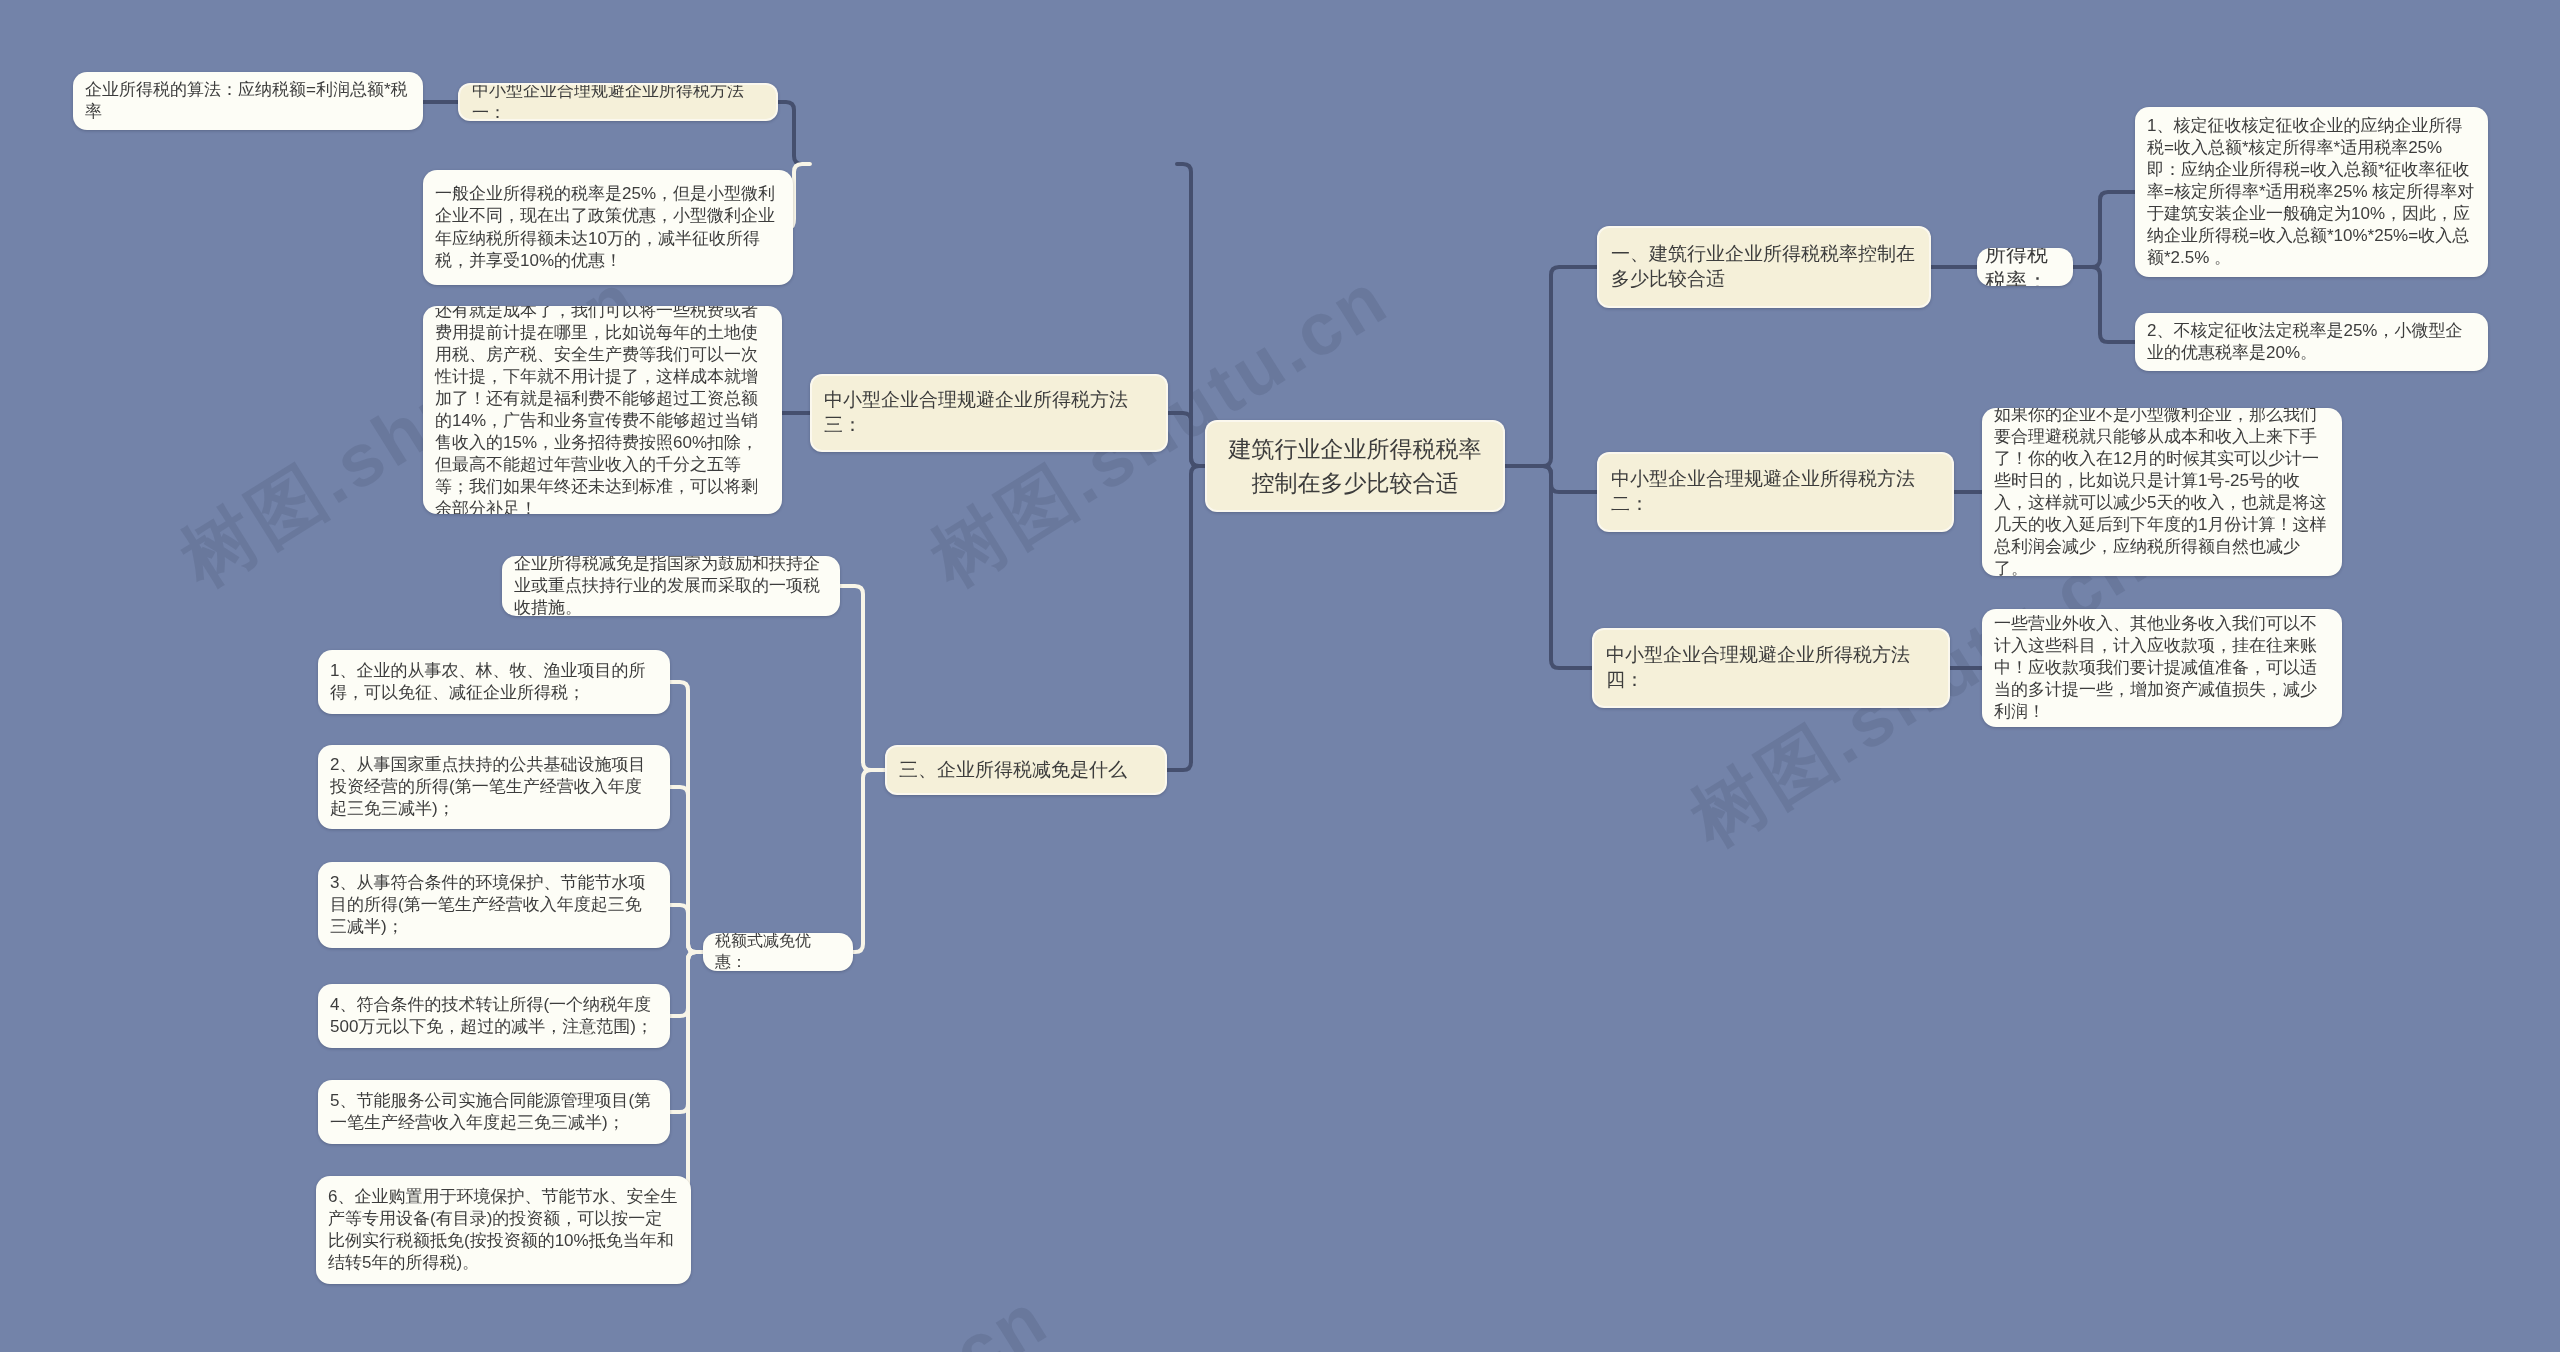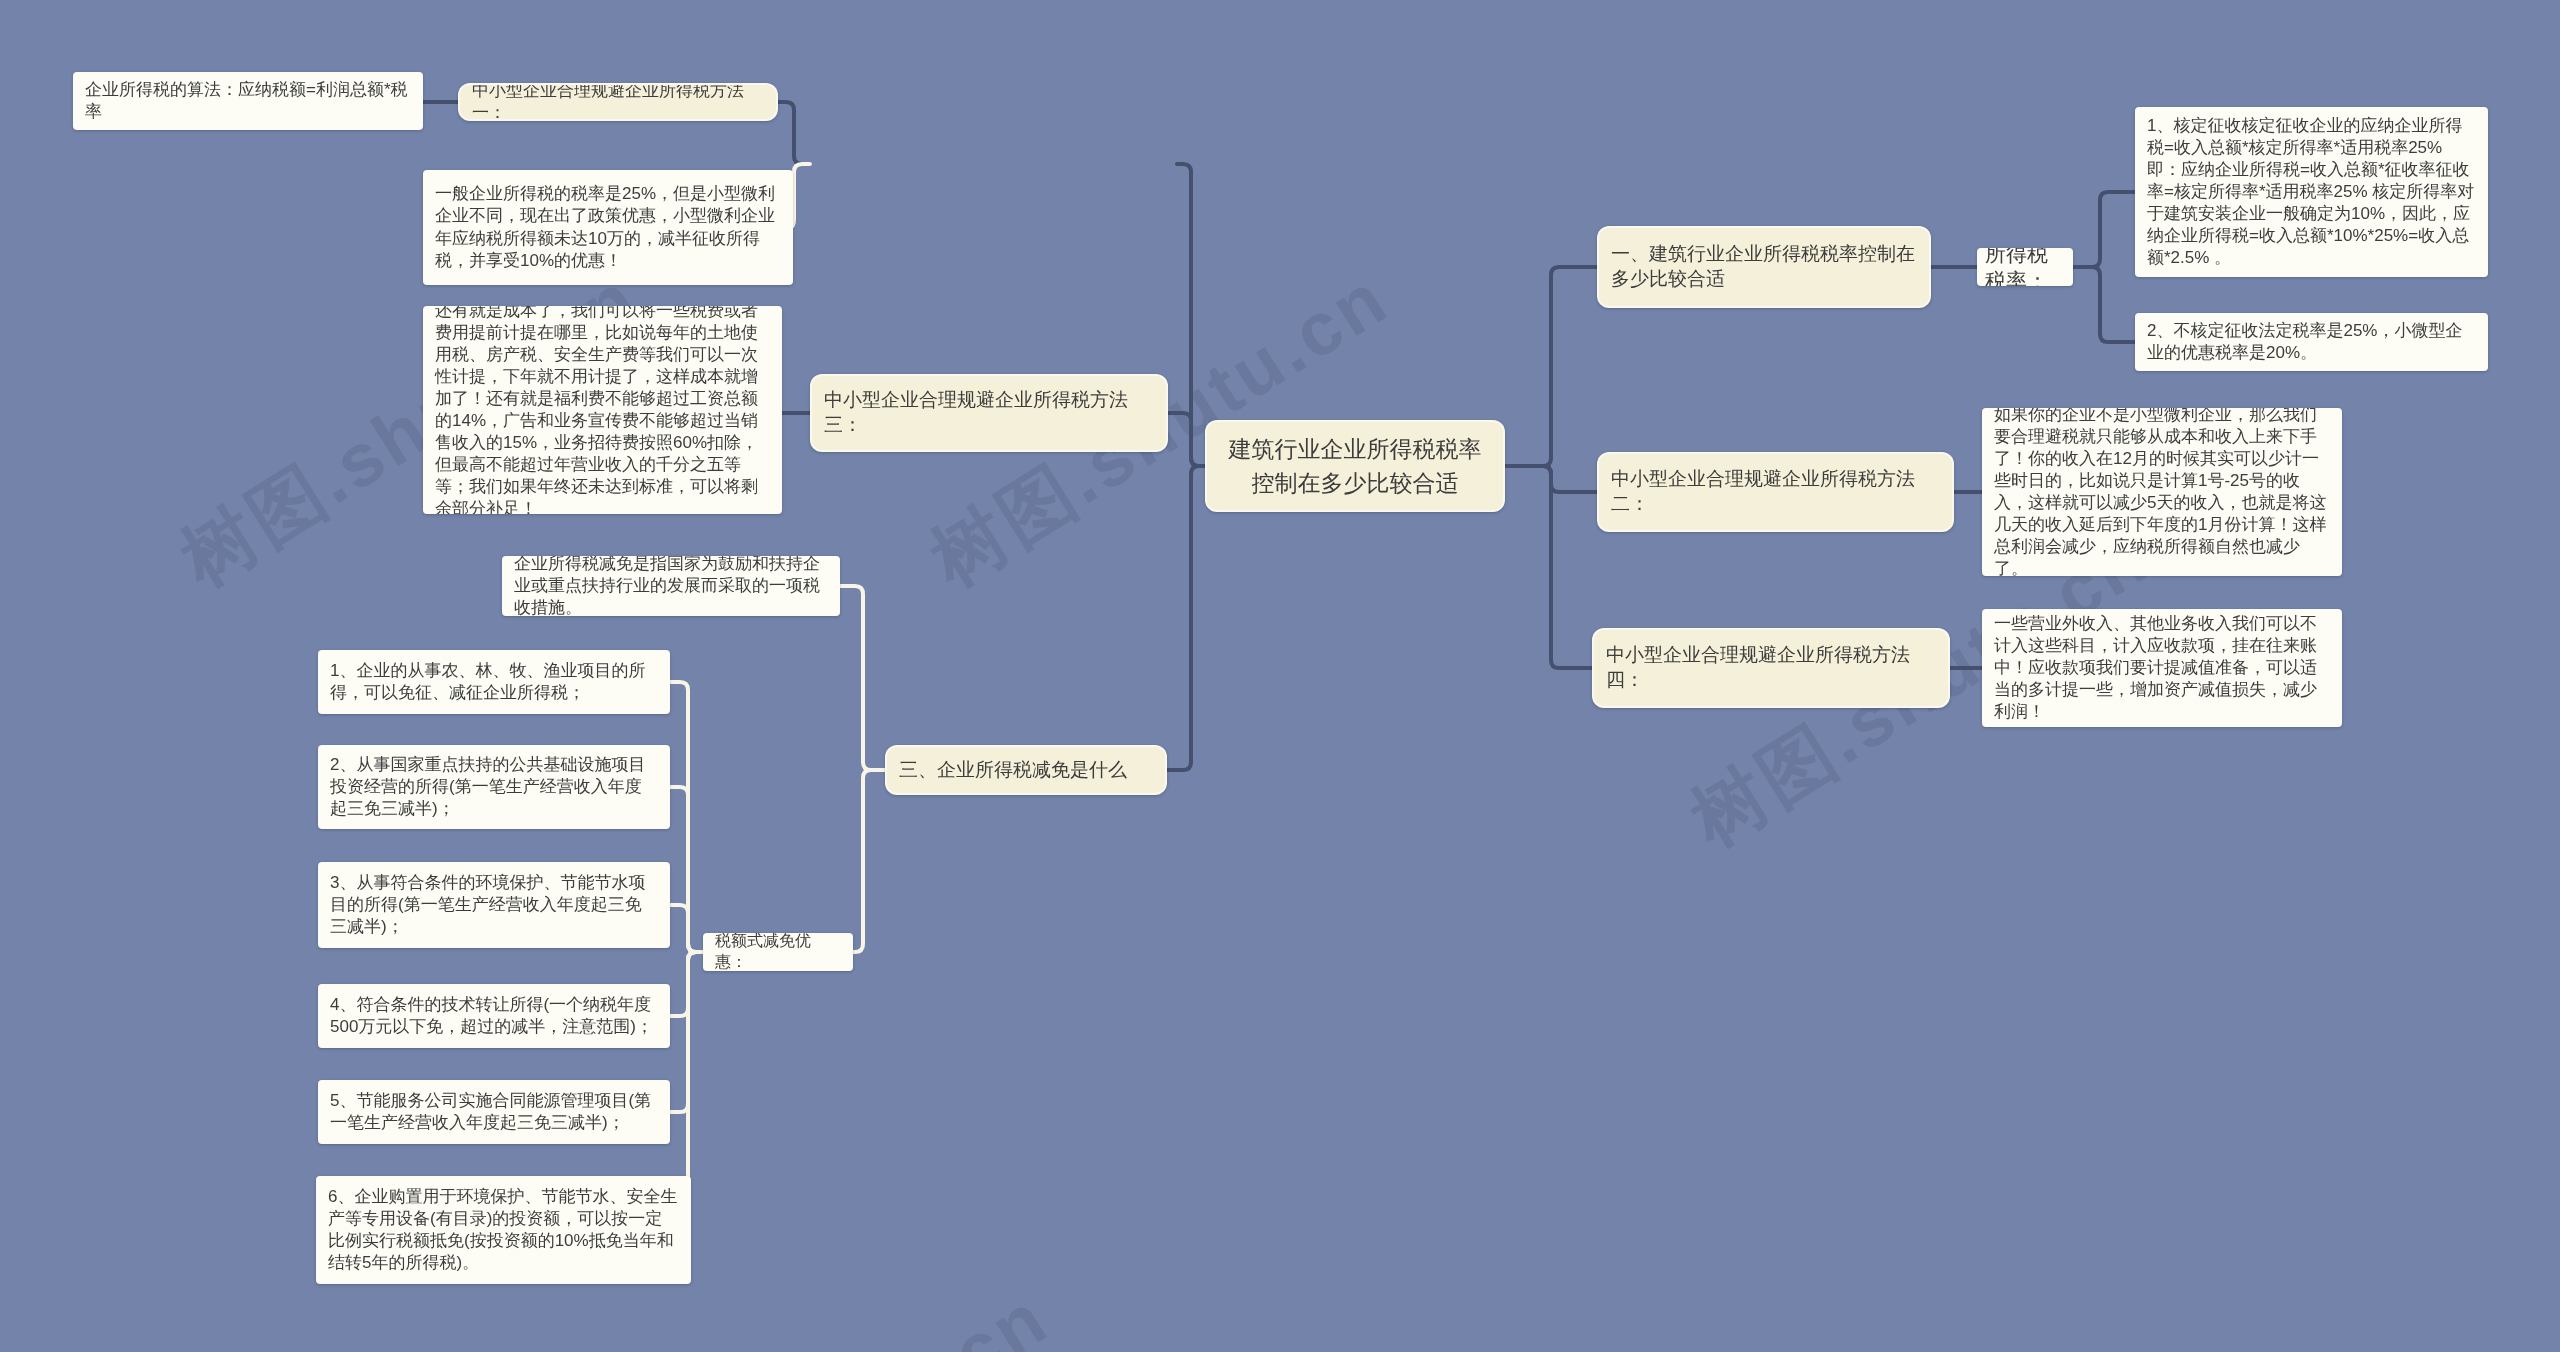--- a/index.html
+++ b/index.html
@@ -12,21 +12,21 @@
   svg.edges{position:absolute;left:0;top:0;width:2560px;height:1352px;}
   svg.edges path{fill:none;stroke-width:4;stroke-linecap:round;stroke-linejoin:round;}
   svg.edges path.dark{stroke:var(--edge-dark);}
   svg.edges path.light{stroke:var(--edge-light);}
   .node{
     position:absolute;box-sizing:border-box;color:var(--text);
     display:flex;flex-direction:column;justify-content:center;
     padding:7px 12px;line-height:1.3;overflow:hidden;
     box-shadow:0 1px 3px rgba(20,25,45,.25);
   }
-  .white{background:var(--white);border-radius:4px;font-size:17px;}
+  .white{background:var(--white);border-radius:14px;font-size:17px;}
   .cream{background:var(--cream);border-radius:12px;font-size:19px;border:2px solid rgba(255,255,255,.55);}
   .central{font-size:23px;text-align:center;line-height:1.5;}
   .small{font-size:16px;}
   .wm{
     position:absolute;color:var(--wm);font-size:74px;font-weight:bold;
     white-space:nowrap;transform:rotate(-32deg);pointer-events:none;letter-spacing:4px;
   }
 </style>
 </head>
 <body>

